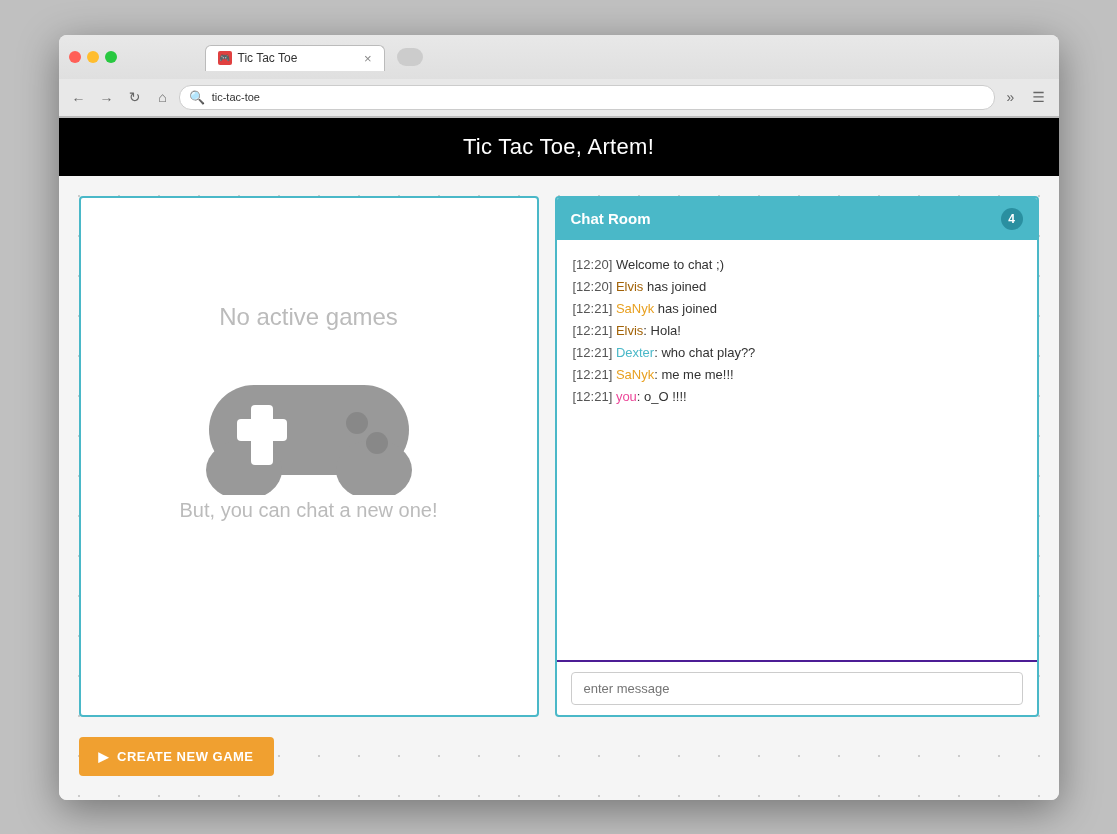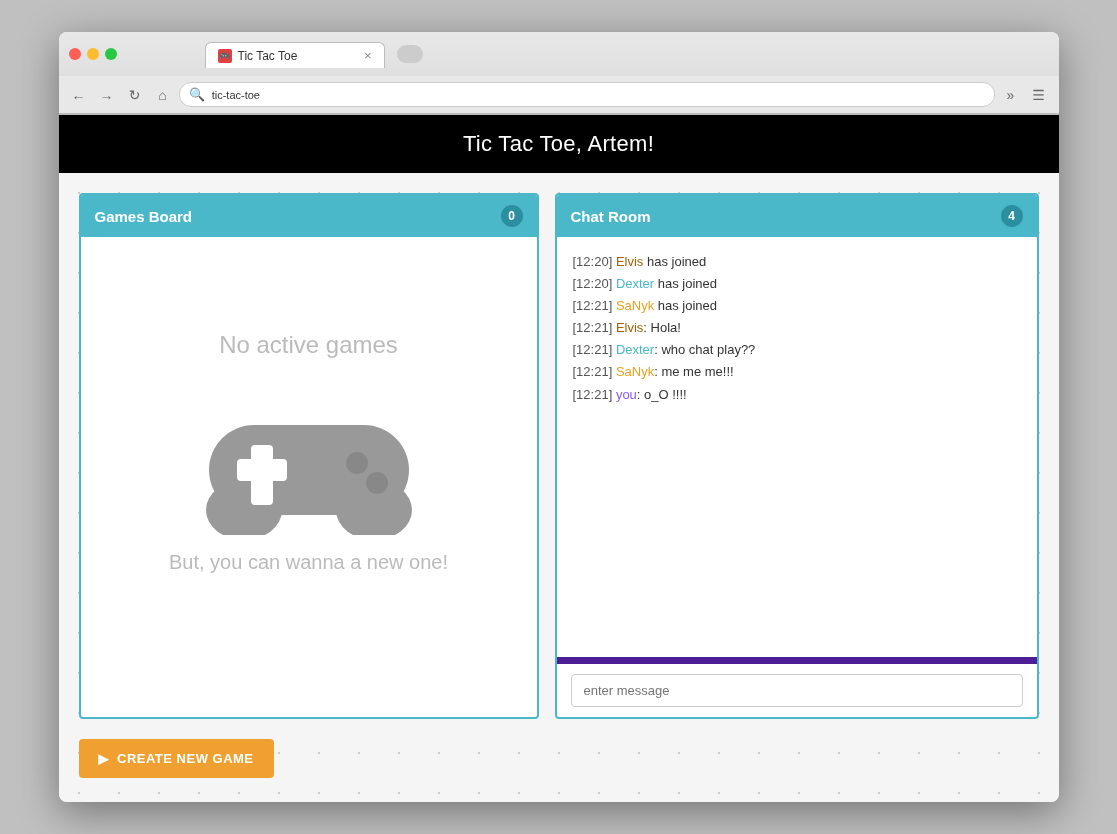--- a/index.html
+++ b/index.html
@@ -235,21 +235,21 @@
       font-weight: 600;
     }
 
     .games-board-body {
       padding: 30px 20px;
       display: flex;
       flex-direction: column;
       align-items: center;
       justify-content: center;
       min-height: 430px;
-      gap: 16px;
+      gap: 4px;
     }
 
     .no-games-text {
       color: #bbb;
       font-size: 24px;
       font-weight: 300;
       text-align: center;
     }
 
     .can-start-text {
@@ -272,26 +272,26 @@
       font-size: 13px;
       line-height: 1.7;
       color: #333;
     }
 
     .chat-msg { display: block; }
     .chat-time { color: #555; }
     .chat-user-elvis { color: #a16207; }
     .chat-user-dexter { color: #4ab8c8; }
     .chat-user-sanyk { color: #e8a020; }
-    .chat-user-you { color: #8b5cf6; }
+    .chat-user-you { color: #ec4899; }
     .chat-text { color: #333; }
 
     .chat-input-area {
       padding: 10px 14px;
-      border-top: 7px solid #4c1d95;
+      border-top: 2px solid #4c1d95;
     }
 
     .chat-input {
       width: 100%;
       padding: 8px 12px;
       border: 1px solid #ccc;
       border-radius: 4px;
       font-size: 13px;
       color: #999;
       outline: none;
@@ -375,55 +375,51 @@
   </div>
 
   <div class="page-header">
     <span>Tic Tac Toe, Artem!</span>
   </div>
 
   <div class="page-content">
     <div class="panels-row">
 
       <div class="panel panel-left">
-        <div class="panel-header">
-          <span class="panel-title">Games Board</span>
-          <span class="panel-badge">0</span>
-        </div>
         <div class="games-board-body">
           <p class="no-games-text">No active games</p>
 
           <svg class="gamepad-icon" viewBox="0 0 240 160" xmlns="http://www.w3.org/2000/svg">
 
             <rect x="20" y="50" width="200" height="90" rx="45" ry="45" fill="#999"></rect>
 
             <ellipse cx="55" cy="135" rx="38" ry="30" fill="#999"></ellipse>
 
             <ellipse cx="185" cy="135" rx="38" ry="30" fill="#999"></ellipse>
 
             <rect x="62" y="70" width="22" height="60" rx="4" fill="white"></rect>
 
             <rect x="48" y="84" width="50" height="22" rx="4" fill="white"></rect>
 
             <circle cx="168" cy="88" r="11" fill="#888"></circle>
             <circle cx="188" cy="108" r="11" fill="#888"></circle>
           </svg>
 
-          <p class="can-start-text">But, you can wanna a new one!</p>
+          <p class="can-start-text">But, you can chat a new one!</p>
         </div>
       </div>
 
       <div class="panel panel-right">
         <div class="panel-header">
           <span class="panel-title">Chat Room</span>
           <span class="panel-badge">4</span>
         </div>
         <div class="chat-body scroll-area" id="chat-messages">
+        <span class="chat-msg"><span class="chat-time">[12:20] </span><span class="chat-text"> Welcome to chat ;)</span></span>
             <span class="chat-msg"><span class="chat-time">[12:20] </span><span class="chat-user-elvis">Elvis</span><span class="chat-text"> has joined</span></span>
-            <span class="chat-msg"><span class="chat-time">[12:20] </span><span class="chat-user-dexter">Dexter</span><span class="chat-text"> has joined</span></span>
             <span class="chat-msg"><span class="chat-time">[12:21] </span><span class="chat-user-sanyk">SaNyk</span><span class="chat-text"> has joined</span></span>
             <span class="chat-msg"><span class="chat-time">[12:21] </span><span class="chat-user-elvis">Elvis</span><span class="chat-text">: Hola!</span></span>
             <span class="chat-msg"><span class="chat-time">[12:21] </span><span class="chat-user-dexter">Dexter</span><span class="chat-text">: who chat play??</span></span>
             <span class="chat-msg"><span class="chat-time">[12:21] </span><span class="chat-user-sanyk">SaNyk</span><span class="chat-text">: me me me!!!</span></span>
             <span class="chat-msg"><span class="chat-time">[12:21] </span><span class="chat-user-you">you</span><span class="chat-text">: o_O !!!!</span></span>
           </div>
         <div class="chat-input-area">
           <input class="chat-input" type="text" placeholder="enter message" style="">
         </div>
       </div>

